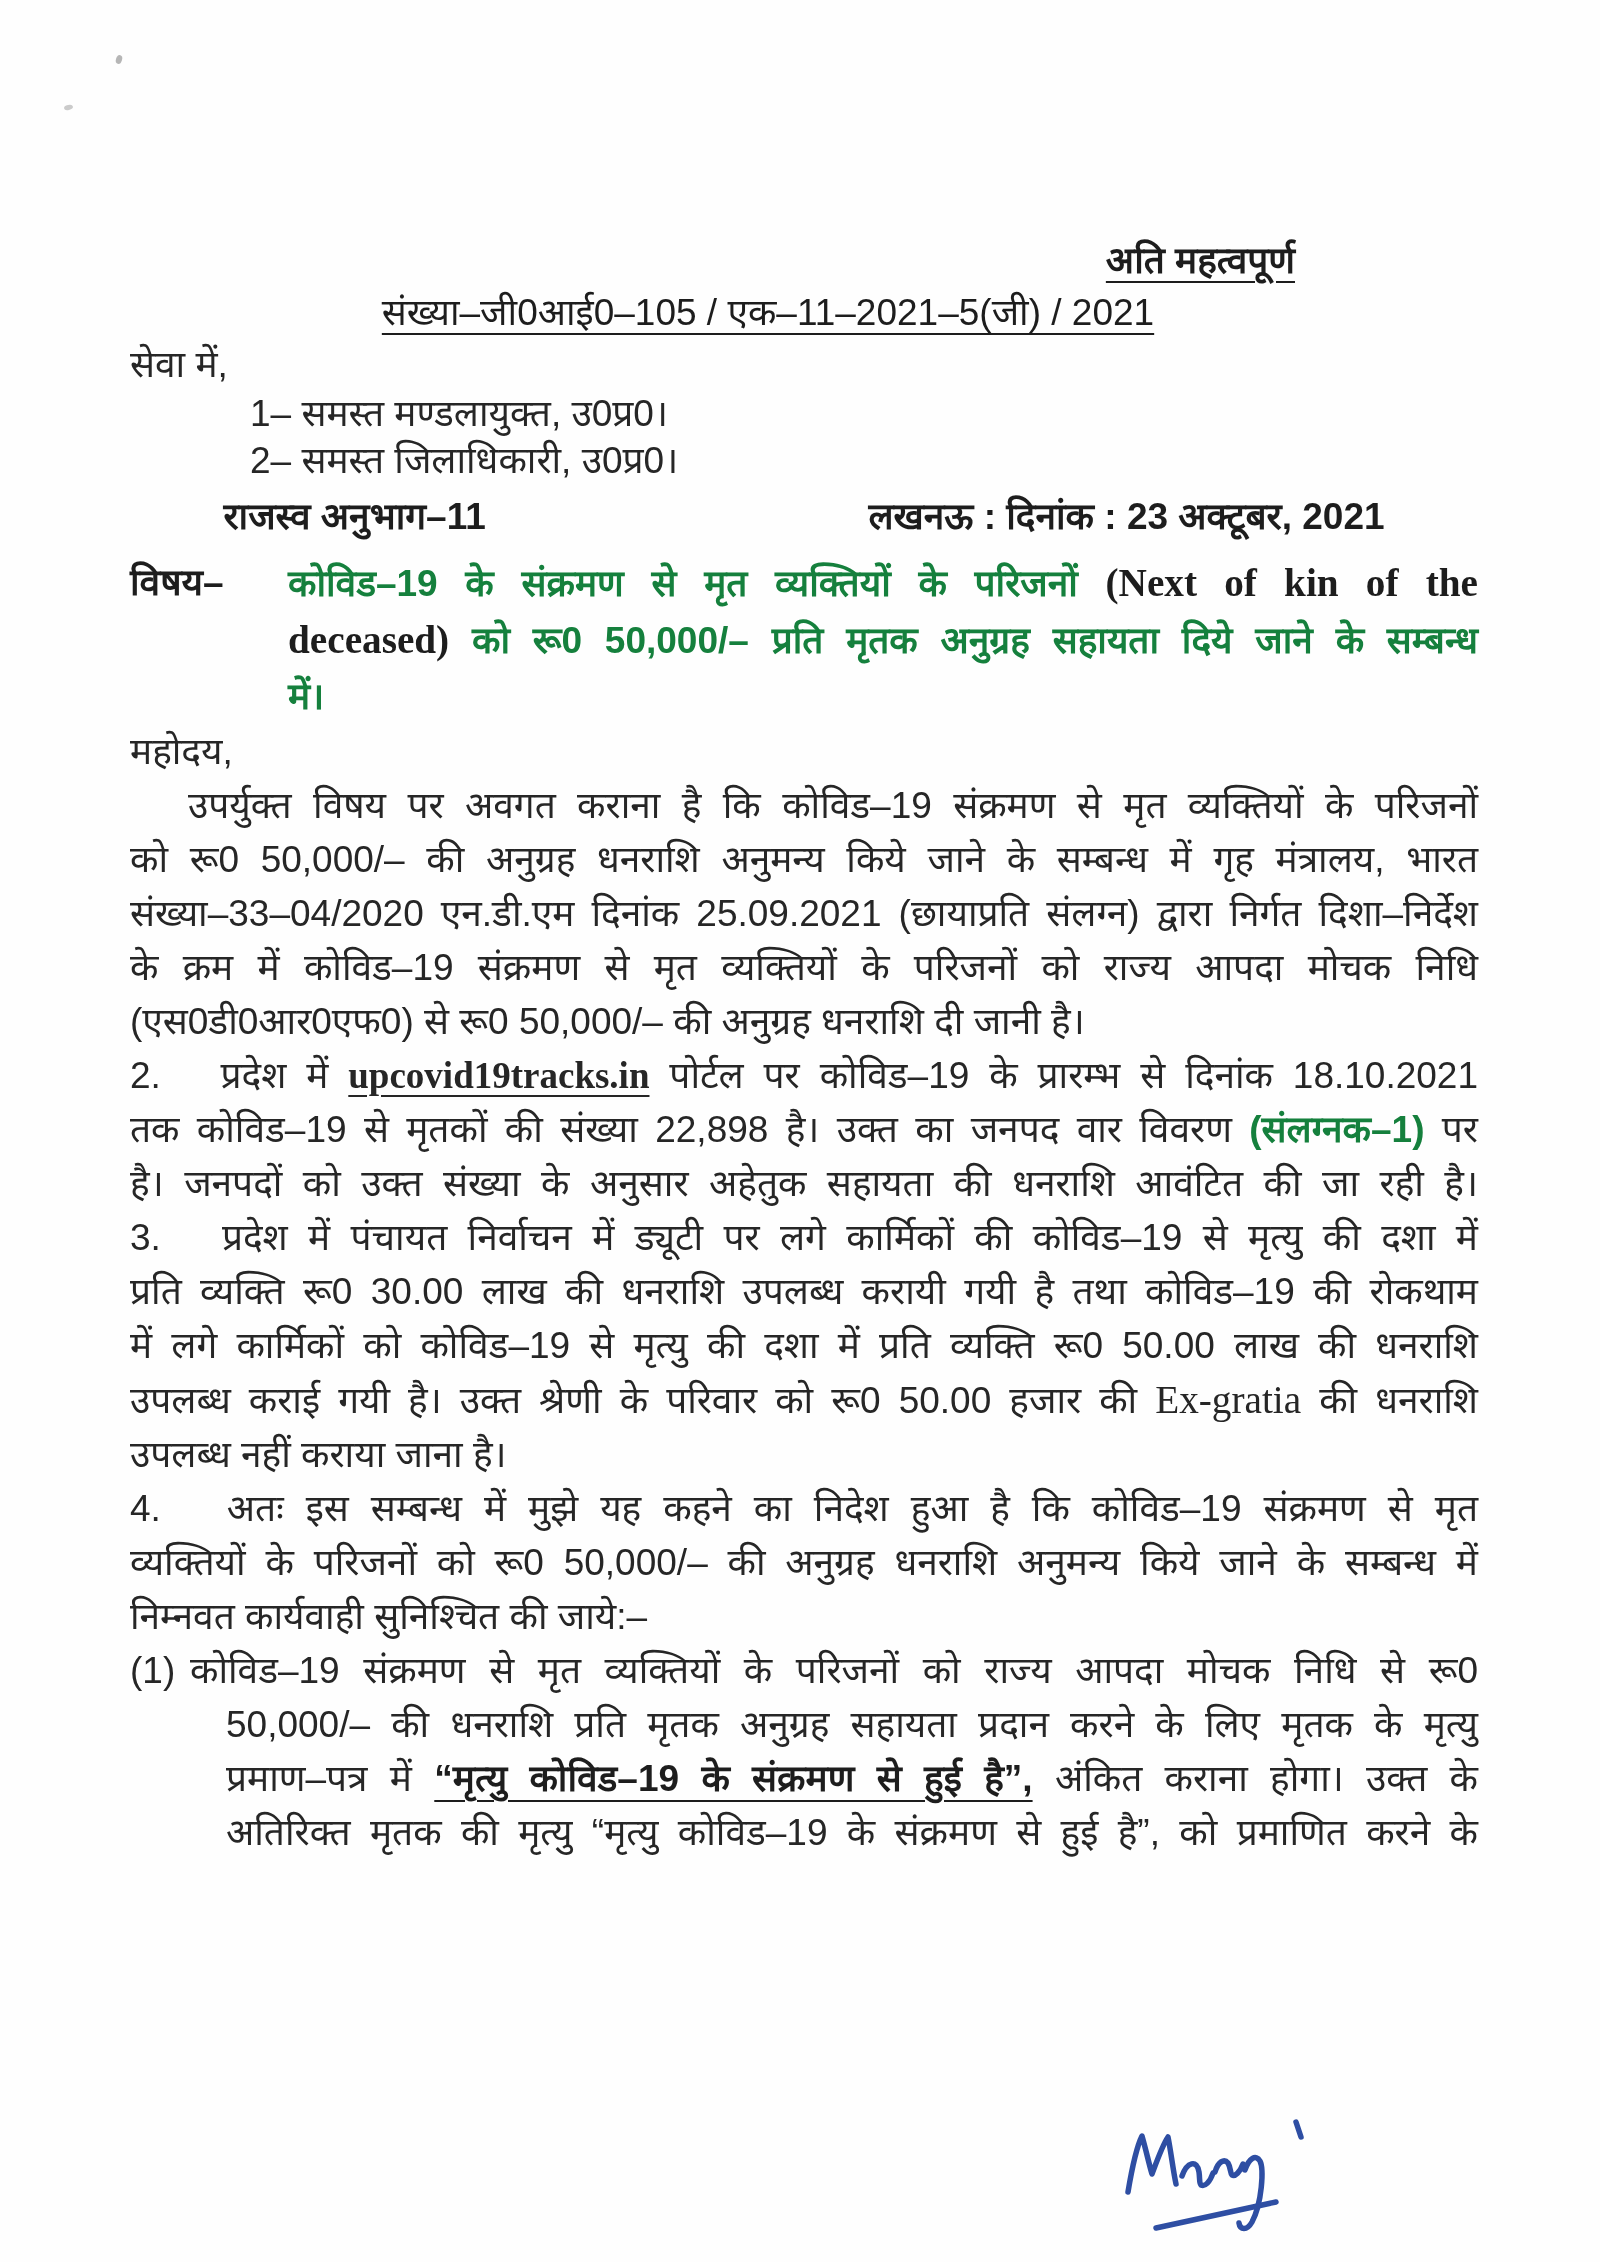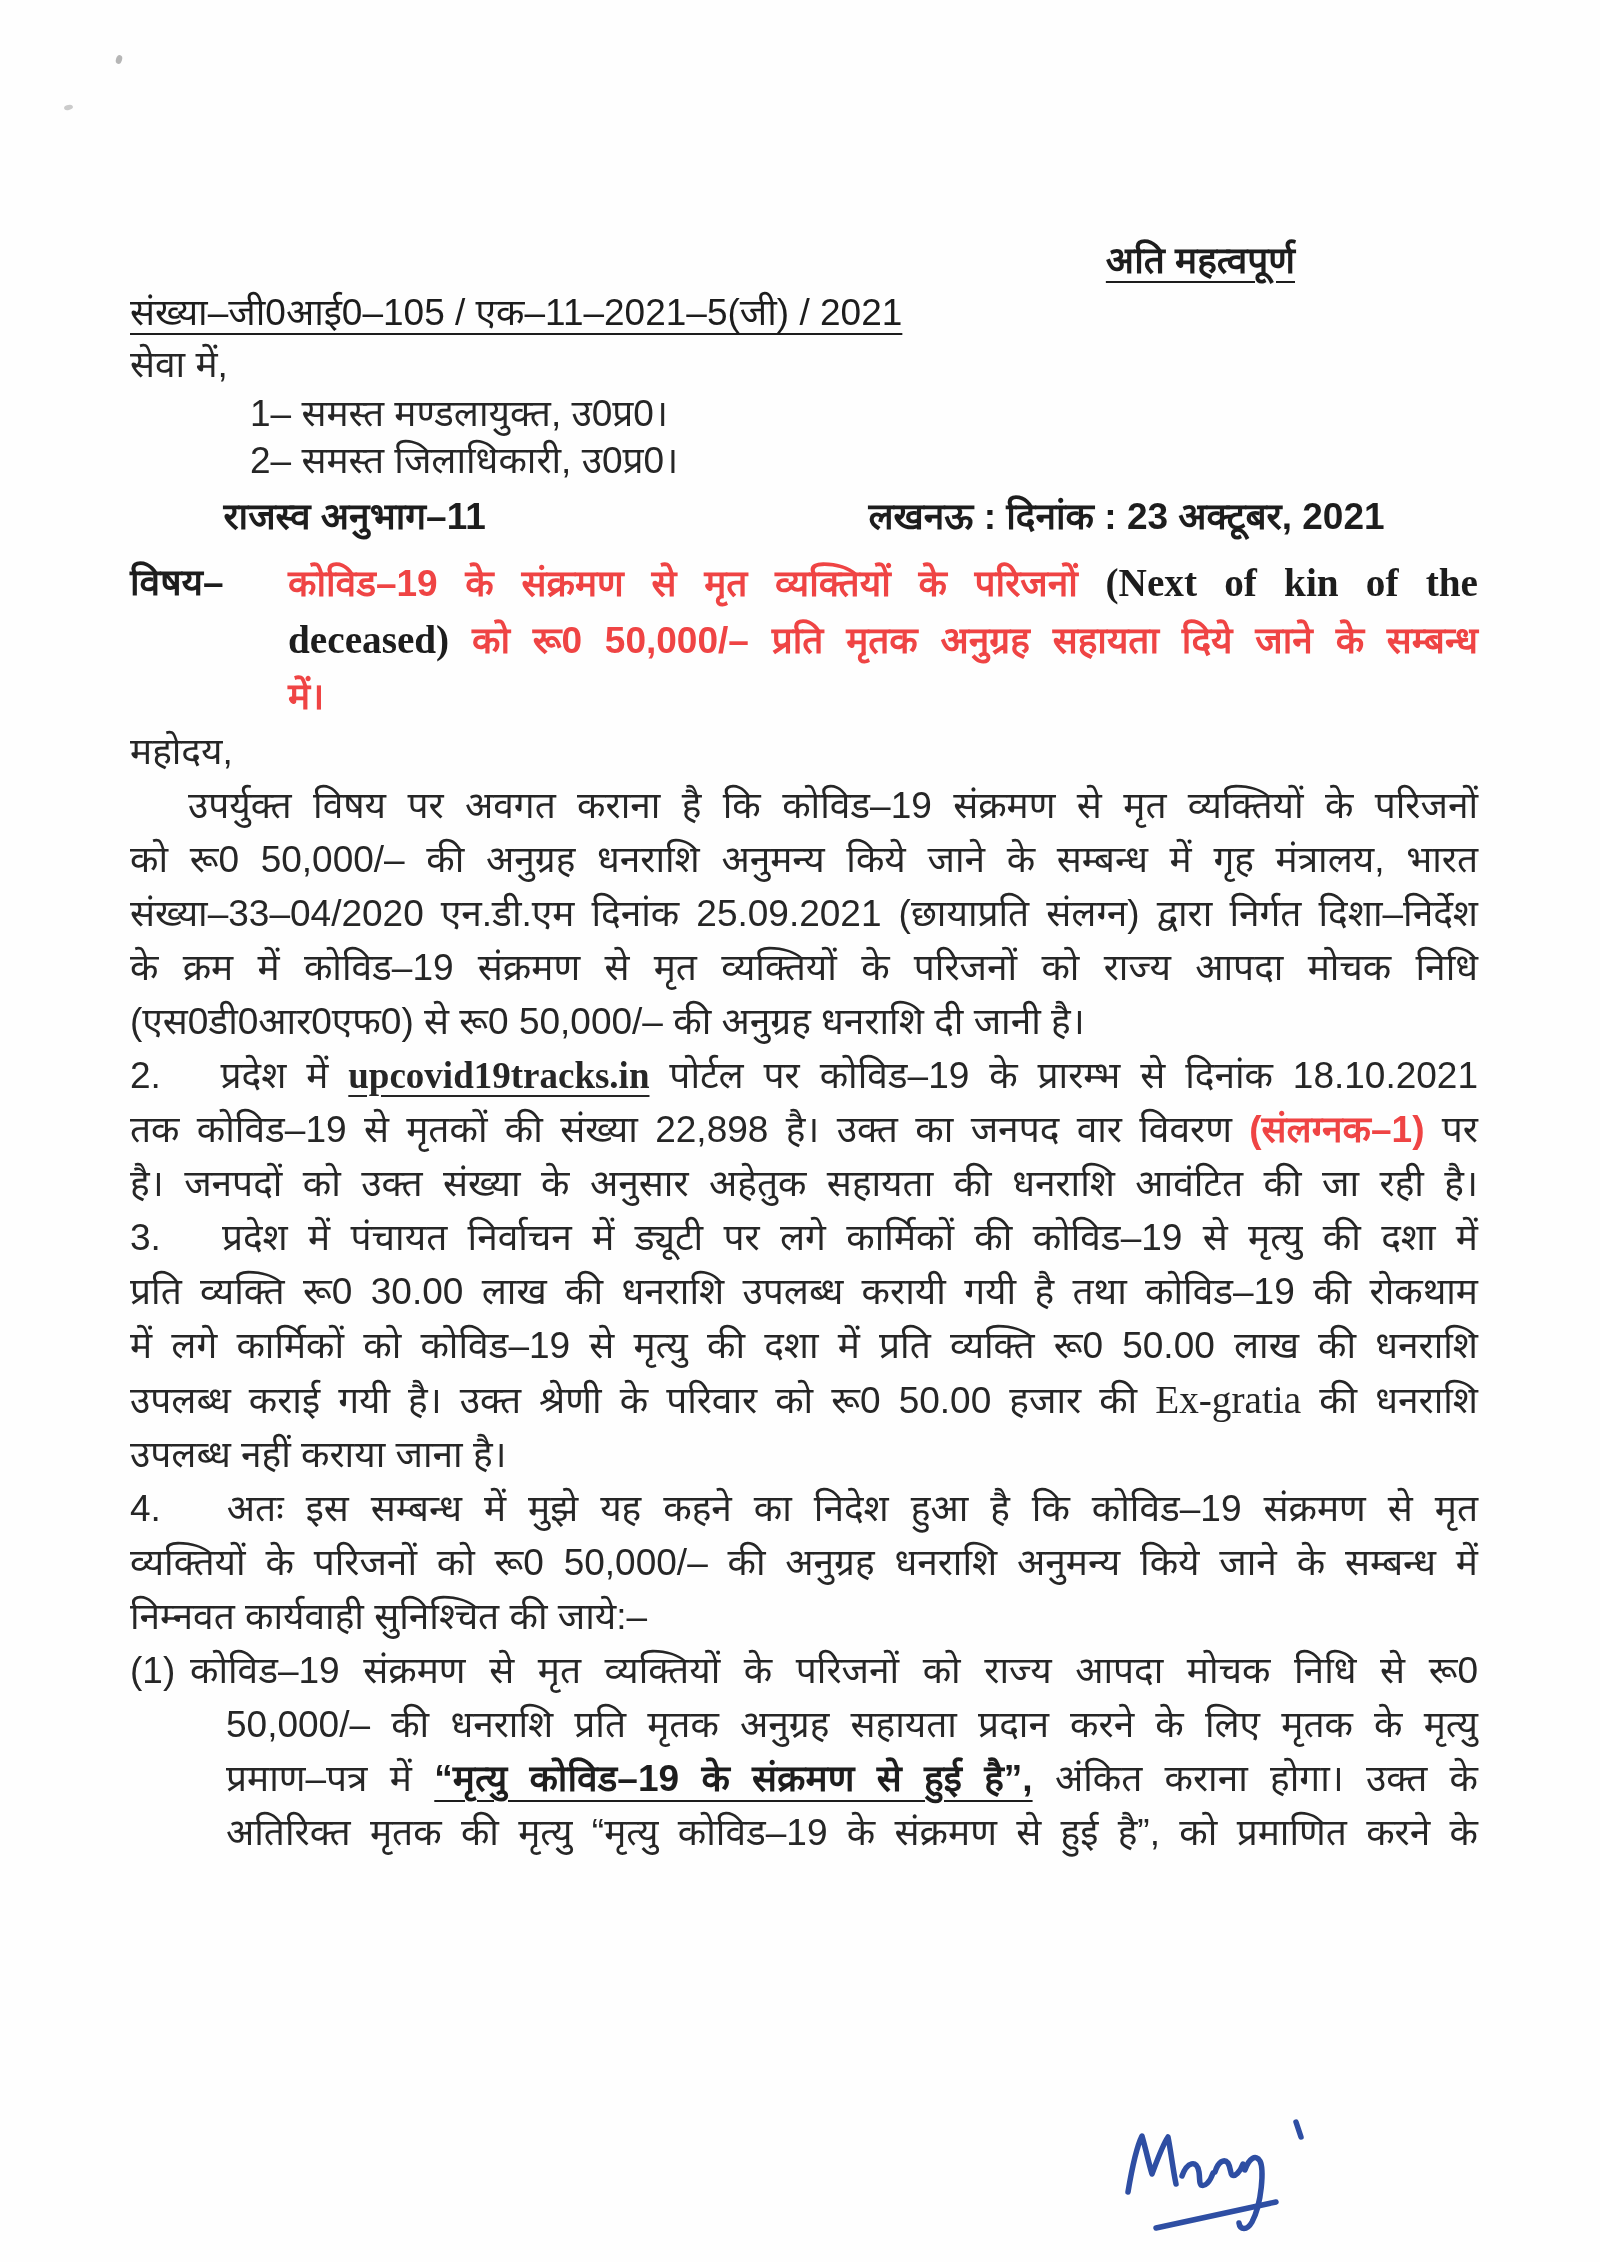--- a/index.html
+++ b/index.html
@@ -13,29 +13,29 @@
     position:relative;width:1600px;height:2262px;overflow:hidden;background:#fefefe;
   }
   .content{
     padding:236px 122px 0 130px;
     font-size:37px;line-height:54px;
     text-rendering:optimizeLegibility;
   }
   
   .tl{text-align:justify;}
   .tl.jl{text-align-last:justify;}
-  .b{font-weight:700;color:#ef4444;}
+  .b{font-weight:700;color:#15803d;}
   .bu{font-weight:700;color:#1d1d1d;text-decoration:underline;text-decoration-thickness:2px;text-underline-offset:9px;}
   .en{font-family:"Liberation Serif","DejaVu Serif",serif;font-size:1.06em;}
   .enb{font-family:"Liberation Serif","DejaVu Serif",serif;font-weight:700;font-size:1.06em;}
   .enbu{font-family:"Liberation Serif","DejaVu Serif",serif;font-weight:700;text-decoration:underline;text-decoration-thickness:2px;text-underline-offset:7px;}
   
   .tag-row{text-align:right;padding-right:183px;line-height:50px;font-weight:700;color:#1d1d1d;}
   .tag-row .ul{text-decoration:underline;text-decoration-thickness:2px;text-underline-offset:8px;}
-  .ref-row{text-align:left;padding-right:72px;line-height:54px;color:#1d1d1d;}
+  .ref-row{text-align:center;padding-right:72px;line-height:54px;color:#1d1d1d;}
   .ref-row .ul{text-decoration:underline;text-decoration-thickness:2px;text-underline-offset:8px;}
   
   .sender{line-height:53px;margin-top:4px;}
   .sender .ind{padding-left:140px;}
   .recipients{line-height:47px;}
   .recipients .lbl{line-height:50px;}
   .recipients .ind2{padding-left:120px;}
   
   .section-row{display:flex;line-height:53px;font-weight:700;color:#1d1d1d;margin-top:6px;justify-content:center;}
   .section-row .left{flex:0 0 645px;}

